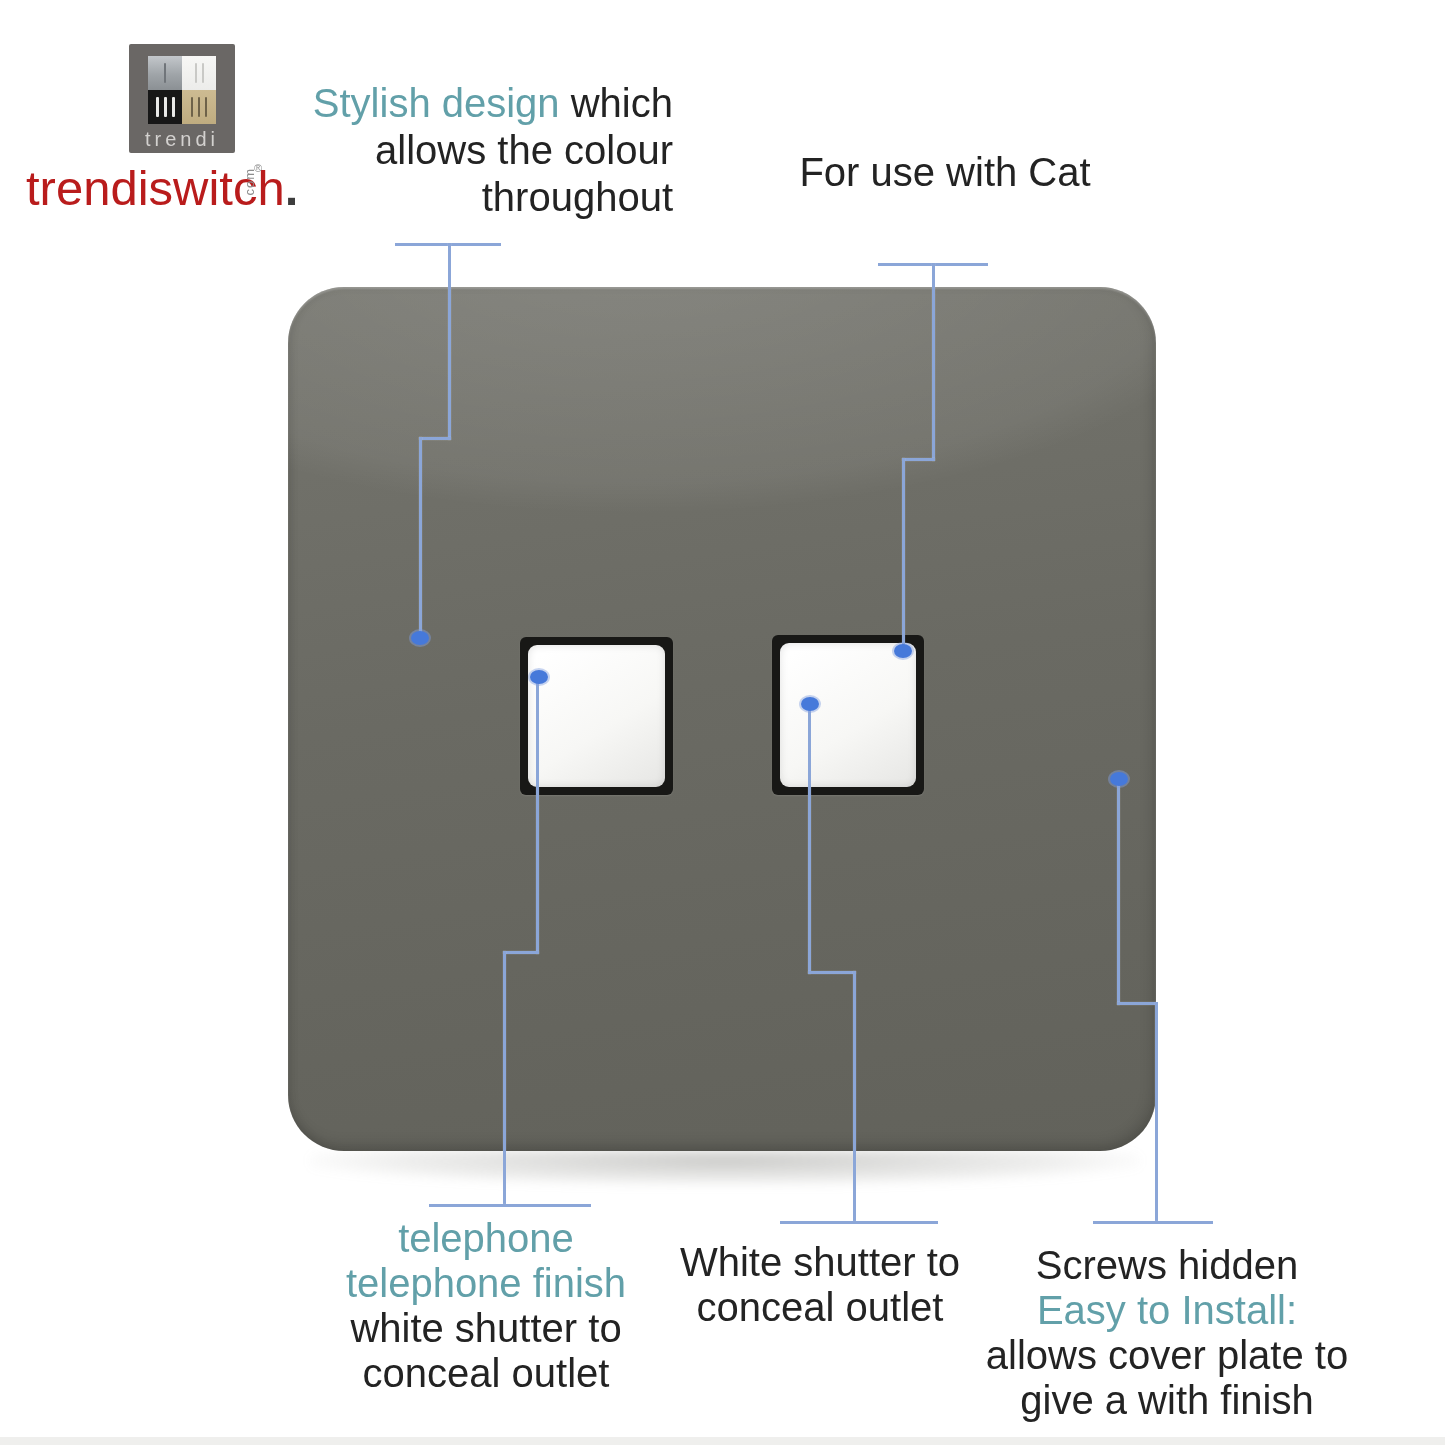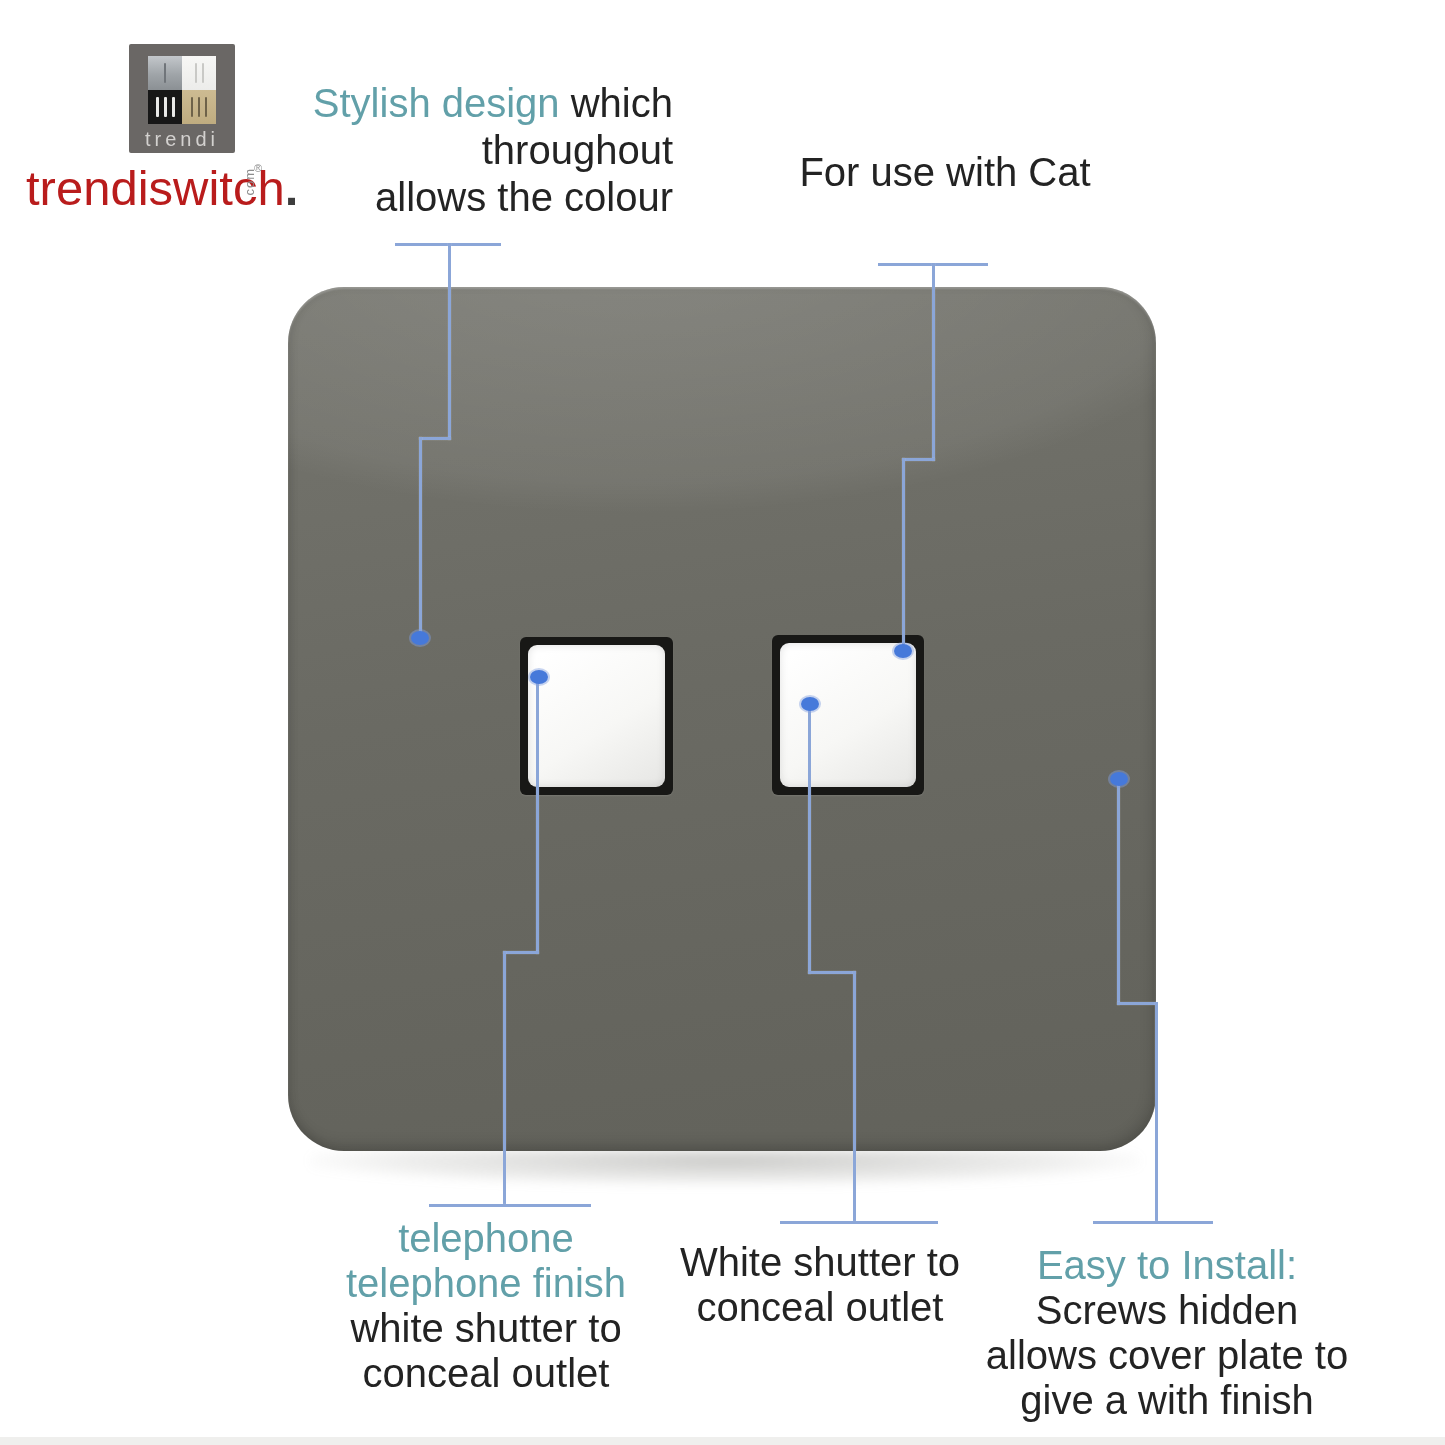--- a/index.html
+++ b/index.html
@@ -157,40 +157,40 @@
   <div class="cl" style="left:780px;top:1221px;width:158px;height:3px;"></div>
 
   <div class="cdot" style="left:1110px;top:772px;"></div>
   <div class="cl" style="left:1117px;top:779px;width:3px;height:226px;"></div>
   <div class="cl" style="left:1117px;top:1002px;width:41px;height:3px;"></div>
   <div class="cl" style="left:1155px;top:1002px;width:3px;height:222px;"></div>
   <div class="cl" style="left:1093px;top:1221px;width:120px;height:3px;"></div>
 
   <div class="note tl" style="left:233px;top:80px;width:440px;text-align:right;">
     <div class="ln"><span class="accent">Stylish design</span><span> which</span></div>
+    <div class="ln">allows the colour</div>
     <div class="ln">throughout</div>
-    <div class="ln">allows the colour</div>
   </div>
 
   <div class="note tr" style="left:735px;top:149px;width:420px;">
     <div class="ln">For use with Cat</div>
   </div>
 
   <div class="note bl" style="left:266px;top:1216px;width:440px;">
     <div class="ln accent">telephone</div>
     <div class="ln accent">telephone finish</div>
     <div class="ln">white shutter to</div>
     <div class="ln">conceal outlet</div>
   </div>
 
   <div class="note bm" style="left:620px;top:1240px;width:400px;">
     <div class="ln">White shutter to</div>
     <div class="ln">conceal outlet</div>
   </div>
 
   <div class="note br" style="left:952px;top:1243px;width:430px;">
+    <div class="ln">Screws hidden</div>
     <div class="ln accent">Easy to Install:</div>
-    <div class="ln">Screws hidden</div>
     <div class="ln">allows cover plate to</div>
     <div class="ln">give a with finish</div>
   </div>
 
 </div>
 
 </body></html>

